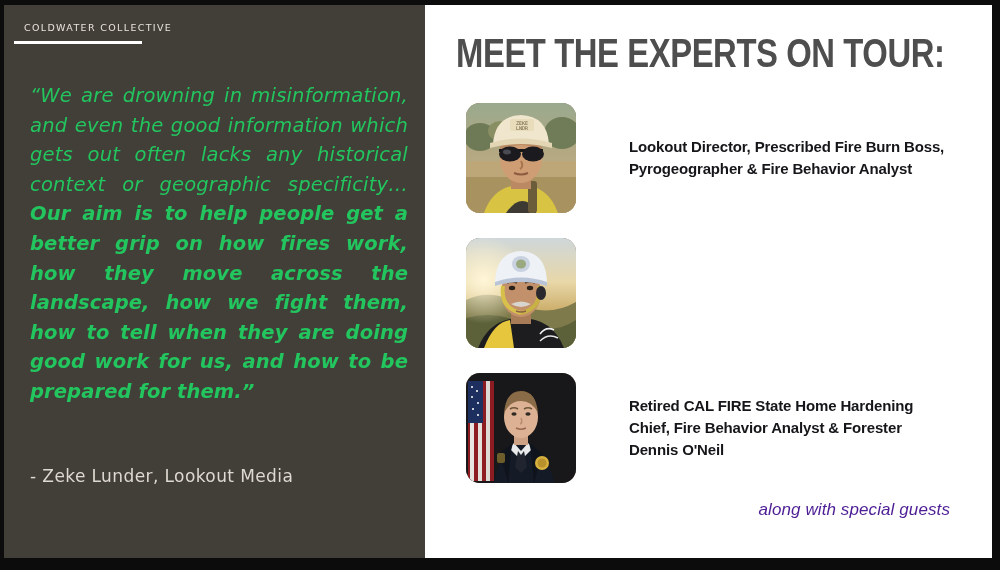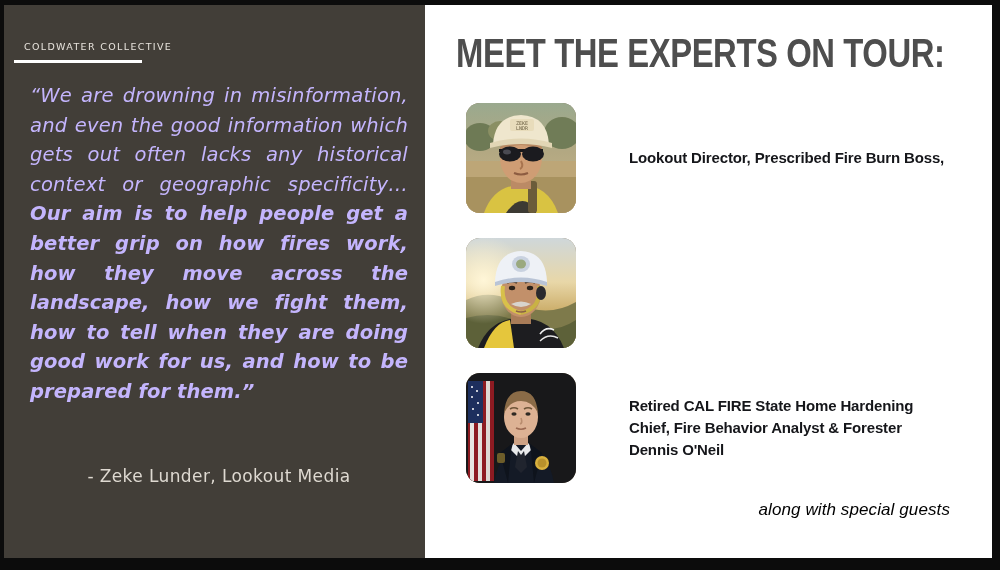--- a/index.html
+++ b/index.html
@@ -51,37 +51,36 @@
     width: 300px;
   }
   .brand-label {
     font-family: "DejaVu Sans", sans-serif;
     font-size: 9.5px;
     letter-spacing: 1.35px;
     color: #e8e4dd;
     font-weight: 400;
     white-space: nowrap;
     padding-left: 10px;
-    margin-top: 19px;
   }
   .brand-rule {
     margin-top: 8px;
     width: 128px;
     height: 3px;
     background: #ffffff;
   }
 
   .quote-block {
     position: absolute;
     left: 26px;
     top: 76px;
     width: 378px;
   }
   .quote-line {
-    color: #c4b5fd;
+    color: #22c55e;
     font-family: "DejaVu Sans", sans-serif;
     font-style: italic;
     font-size: 19.5px;
     line-height: 29.6px;
     text-align: justify;
     text-align-last: left;
     letter-spacing: 0.2px;
     margin: 0;
   }
   .quote-part.lead {
@@ -90,21 +89,21 @@
   .quote-part.emph {
     font-weight: 700;
     letter-spacing: 0.1px;
   }
 
   .attribution {
     position: absolute;
     left: 26px;
     top: 461px;
     width: 378px;
-    text-align: center;
+    text-align: left;
     color: #ded9d1;
     font-family: "DejaVu Sans", sans-serif;
     font-size: 17px;
     font-weight: 400;
     font-style: normal;
     letter-spacing: 0.4px;
   }
 
   
   .right-panel {
@@ -169,21 +168,21 @@
   }
   .expert-text div { white-space: nowrap; }
 
   .guests-note {
     position: absolute;
     right: 42px;
     bottom: 38px;
     font-family: "Liberation Sans", sans-serif;
     font-style: italic;
     font-size: 17px;
-    color: #000000;
+    color: #4c1d95;
     letter-spacing: 0.1px;
   }
 </style>
 </head>
 <body>
 
 <div class="slide">
   <div class="canvas">
 
     <div class="left-panel">
@@ -242,20 +241,21 @@
 
               <path d="M27 41 q2 -28 28 -29 q26 1 28 29 z" fill="#efe6cd"></path>
               <path d="M24 40 q31 -9 62 0 l0 5 q-31 -8 -62 0 z" fill="#e2d6b5"></path>
               <rect x="44" y="16" width="24" height="12" rx="2" fill="#e8dcbb"></rect>
               <text x="56" y="22" font-size="5" text-anchor="middle" fill="#6d6144" font-family="monospace">ZEKE</text>
               <text x="56" y="27" font-size="5" text-anchor="middle" fill="#6d6144" font-family="monospace">LNDR</text>
             </svg>
           </div>
           <div class="expert-text">
             <div>Lookout Director, Prescribed Fire Burn Boss,</div>
+            <div>Pyrogeographer &amp; Fire Behavior Analyst</div>
           </div>
         </div>
 
         <div class="expert-row">
           <div class="portrait">
             <svg viewBox="0 0 110 110" xmlns="http://www.w3.org/2000/svg">
               <defs>
                 <linearGradient id="g2sky" x1="0" y1="0" x2="0" y2="1">
                   <stop offset="0%" stop-color="#cfd7da"></stop>
                   <stop offset="40%" stop-color="#e8d7a8"></stop>

